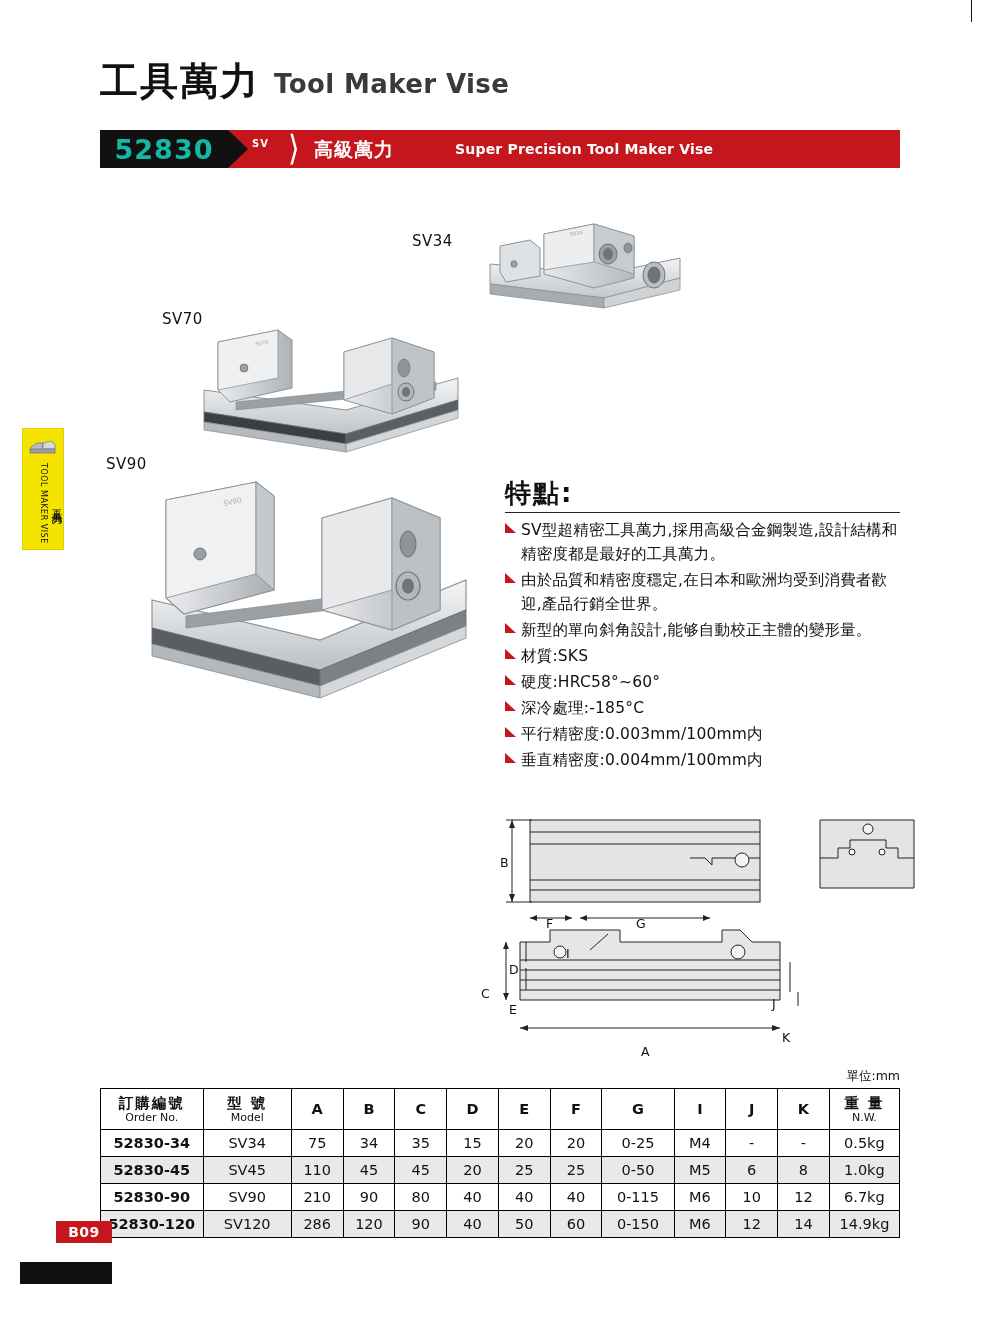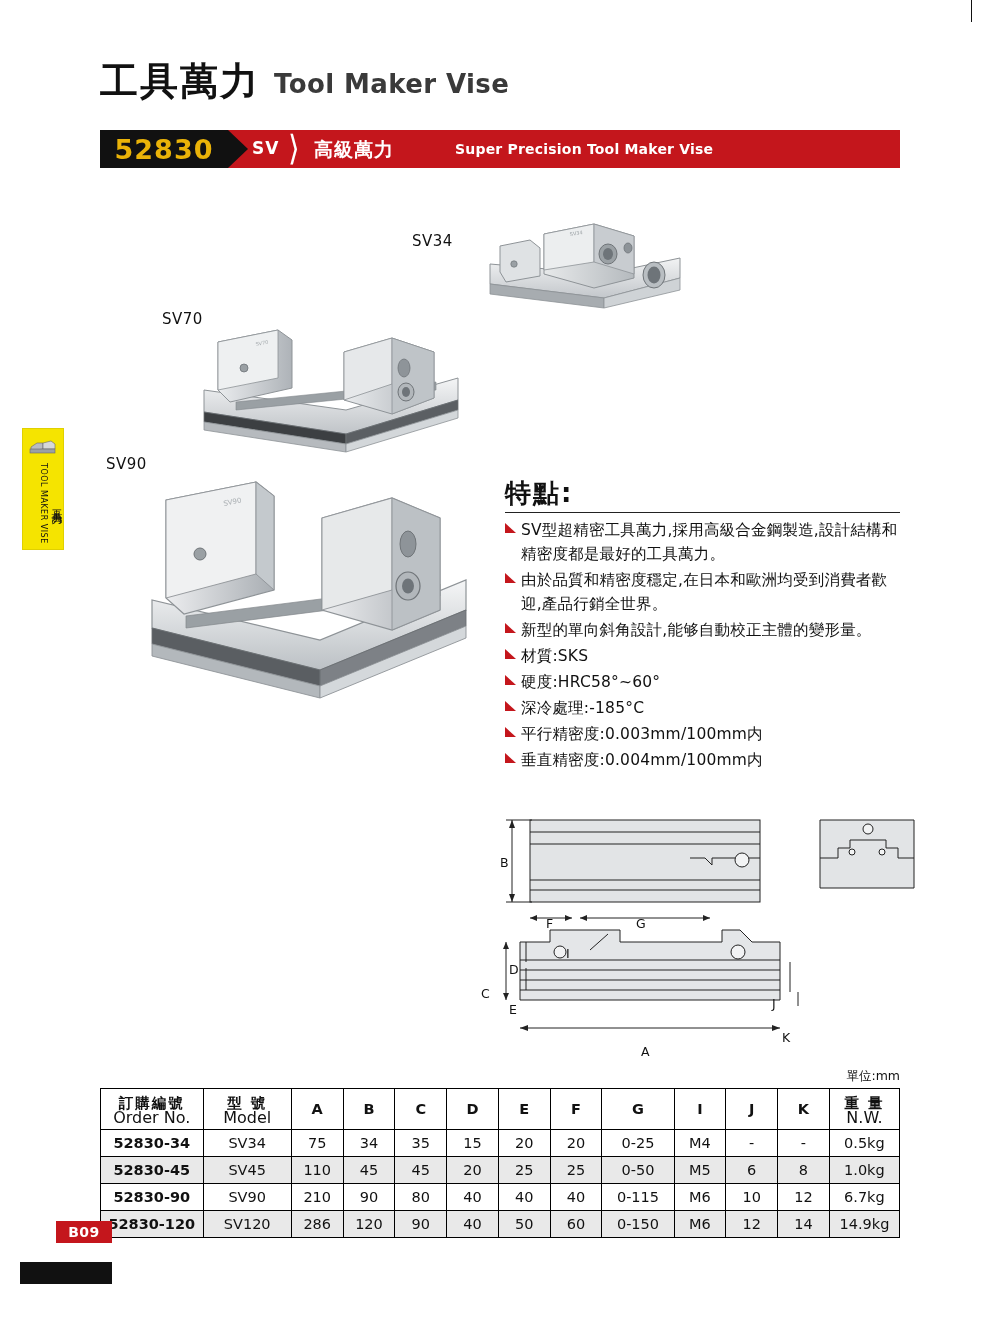--- a/index.html
+++ b/index.html
@@ -12,24 +12,24 @@
 
   
   .crop-mark{position:absolute;right:28px;top:0;width:1px;height:22px;background:#111;}
 
   
   .title-row{position:absolute;left:100px;top:62px;display:flex;align-items:flex-end;gap:14px;}
   .title-cn{font-family:"DejaVu Sans","Liberation Sans",sans-serif;font-size:38px;font-weight:bold;letter-spacing:2px;line-height:1;color:#111;}
   .title-en{font-size:26px;font-weight:bold;color:#3a3a3a;letter-spacing:.4px;line-height:1;padding-bottom:3px;}
 
   .redbar{position:absolute;left:100px;top:130px;width:800px;height:38px;background:#c4161c;}
-  .code-tag{position:absolute;left:100px;top:130px;width:128px;height:38px;background:#111;color:#eab308;
+  .code-tag{position:absolute;left:100px;top:130px;width:128px;height:38px;background:#111;color:#14b8a6;
             font-size:27px;font-weight:bold;letter-spacing:1px;display:flex;align-items:center;justify-content:center;}
   .code-tag-tail{position:absolute;left:228px;top:130px;width:0;height:0;border-top:19px solid transparent;border-bottom:19px solid transparent;border-left:20px solid #111;}
-  .sv-tag{position:absolute;left:252px;top:138px;color:#fff;font-size:17px;font-weight:bold;letter-spacing:1px;}
+  .sv-tag{position:absolute;left:252px;top:138px;color:#fff;font-size:10px;font-weight:bold;letter-spacing:1px;}
   .chev{position:absolute;left:288px;top:132px;color:#fff;font-size:30px;font-weight:300;line-height:34px;transform:scaleY(1.15);}
   .bar-cn{position:absolute;left:314px;top:137px;color:#fff;font-size:19px;font-weight:bold;letter-spacing:1px;}
   .bar-en{position:absolute;left:455px;top:141px;color:#fff;font-size:14px;font-weight:bold;letter-spacing:.2px;}
 
   
   .side-tab{position:absolute;left:22px;top:428px;width:40px;height:120px;background:#f5e400;border:1px solid #e0d000;}
   .side-tab .mini-vise{position:absolute;left:6px;top:6px;width:28px;height:20px;}
   .side-tab .vtxt{position:absolute;left:0;top:34px;width:40px;text-align:center;writing-mode:vertical-rl;
                   font-size:11px;line-height:13px;color:#111;letter-spacing:1px;}
   .side-tab .vtxt small{font-size:8px;letter-spacing:.5px;}
@@ -55,21 +55,21 @@
   
   .draw{position:absolute;}
   .dim{position:absolute;font-size:12.5px;color:#111;}
 
   
   .unit{position:absolute;right:100px;top:1068px;font-size:12.5px;color:#111;}
   table.spec{position:absolute;left:100px;top:1088px;width:800px;border-collapse:collapse;}
   table.spec th,table.spec td{border:1px solid #000;text-align:center;font-size:14.5px;padding:0;height:26px;}
   table.spec thead th{height:40px;background:#fff;font-weight:bold;}
   table.spec thead th .cn{display:block;font-size:14.5px;font-weight:bold;letter-spacing:2px;line-height:16px;}
-  table.spec thead th .en{display:block;font-size:16px;font-weight:normal;line-height:13px;}
+  table.spec thead th .en{display:block;font-size:11px;font-weight:normal;line-height:13px;}
   table.spec tbody td:first-child{font-weight:bold;}
   table.spec tbody tr:nth-child(even){background:#e9e9e9;}
   .c-order{width:100px;} .c-model{width:86px;} .c-letter{width:50px;}
   .c-g{width:70px;} .c-i{width:50px;} .c-nw{width:68px;margin-left:30px;}
 
   
   .footer-bar{position:absolute;left:20px;top:1262px;width:92px;height:22px;background:#111;}
   .footer-red{position:absolute;left:56px;top:1221px;width:56px;height:22px;background:#c4161c;display:flex;align-items:center;justify-content:center;}
   .footer-red span{color:#fff;font-size:14px;font-weight:bold;letter-spacing:.5px;}
 </style>

